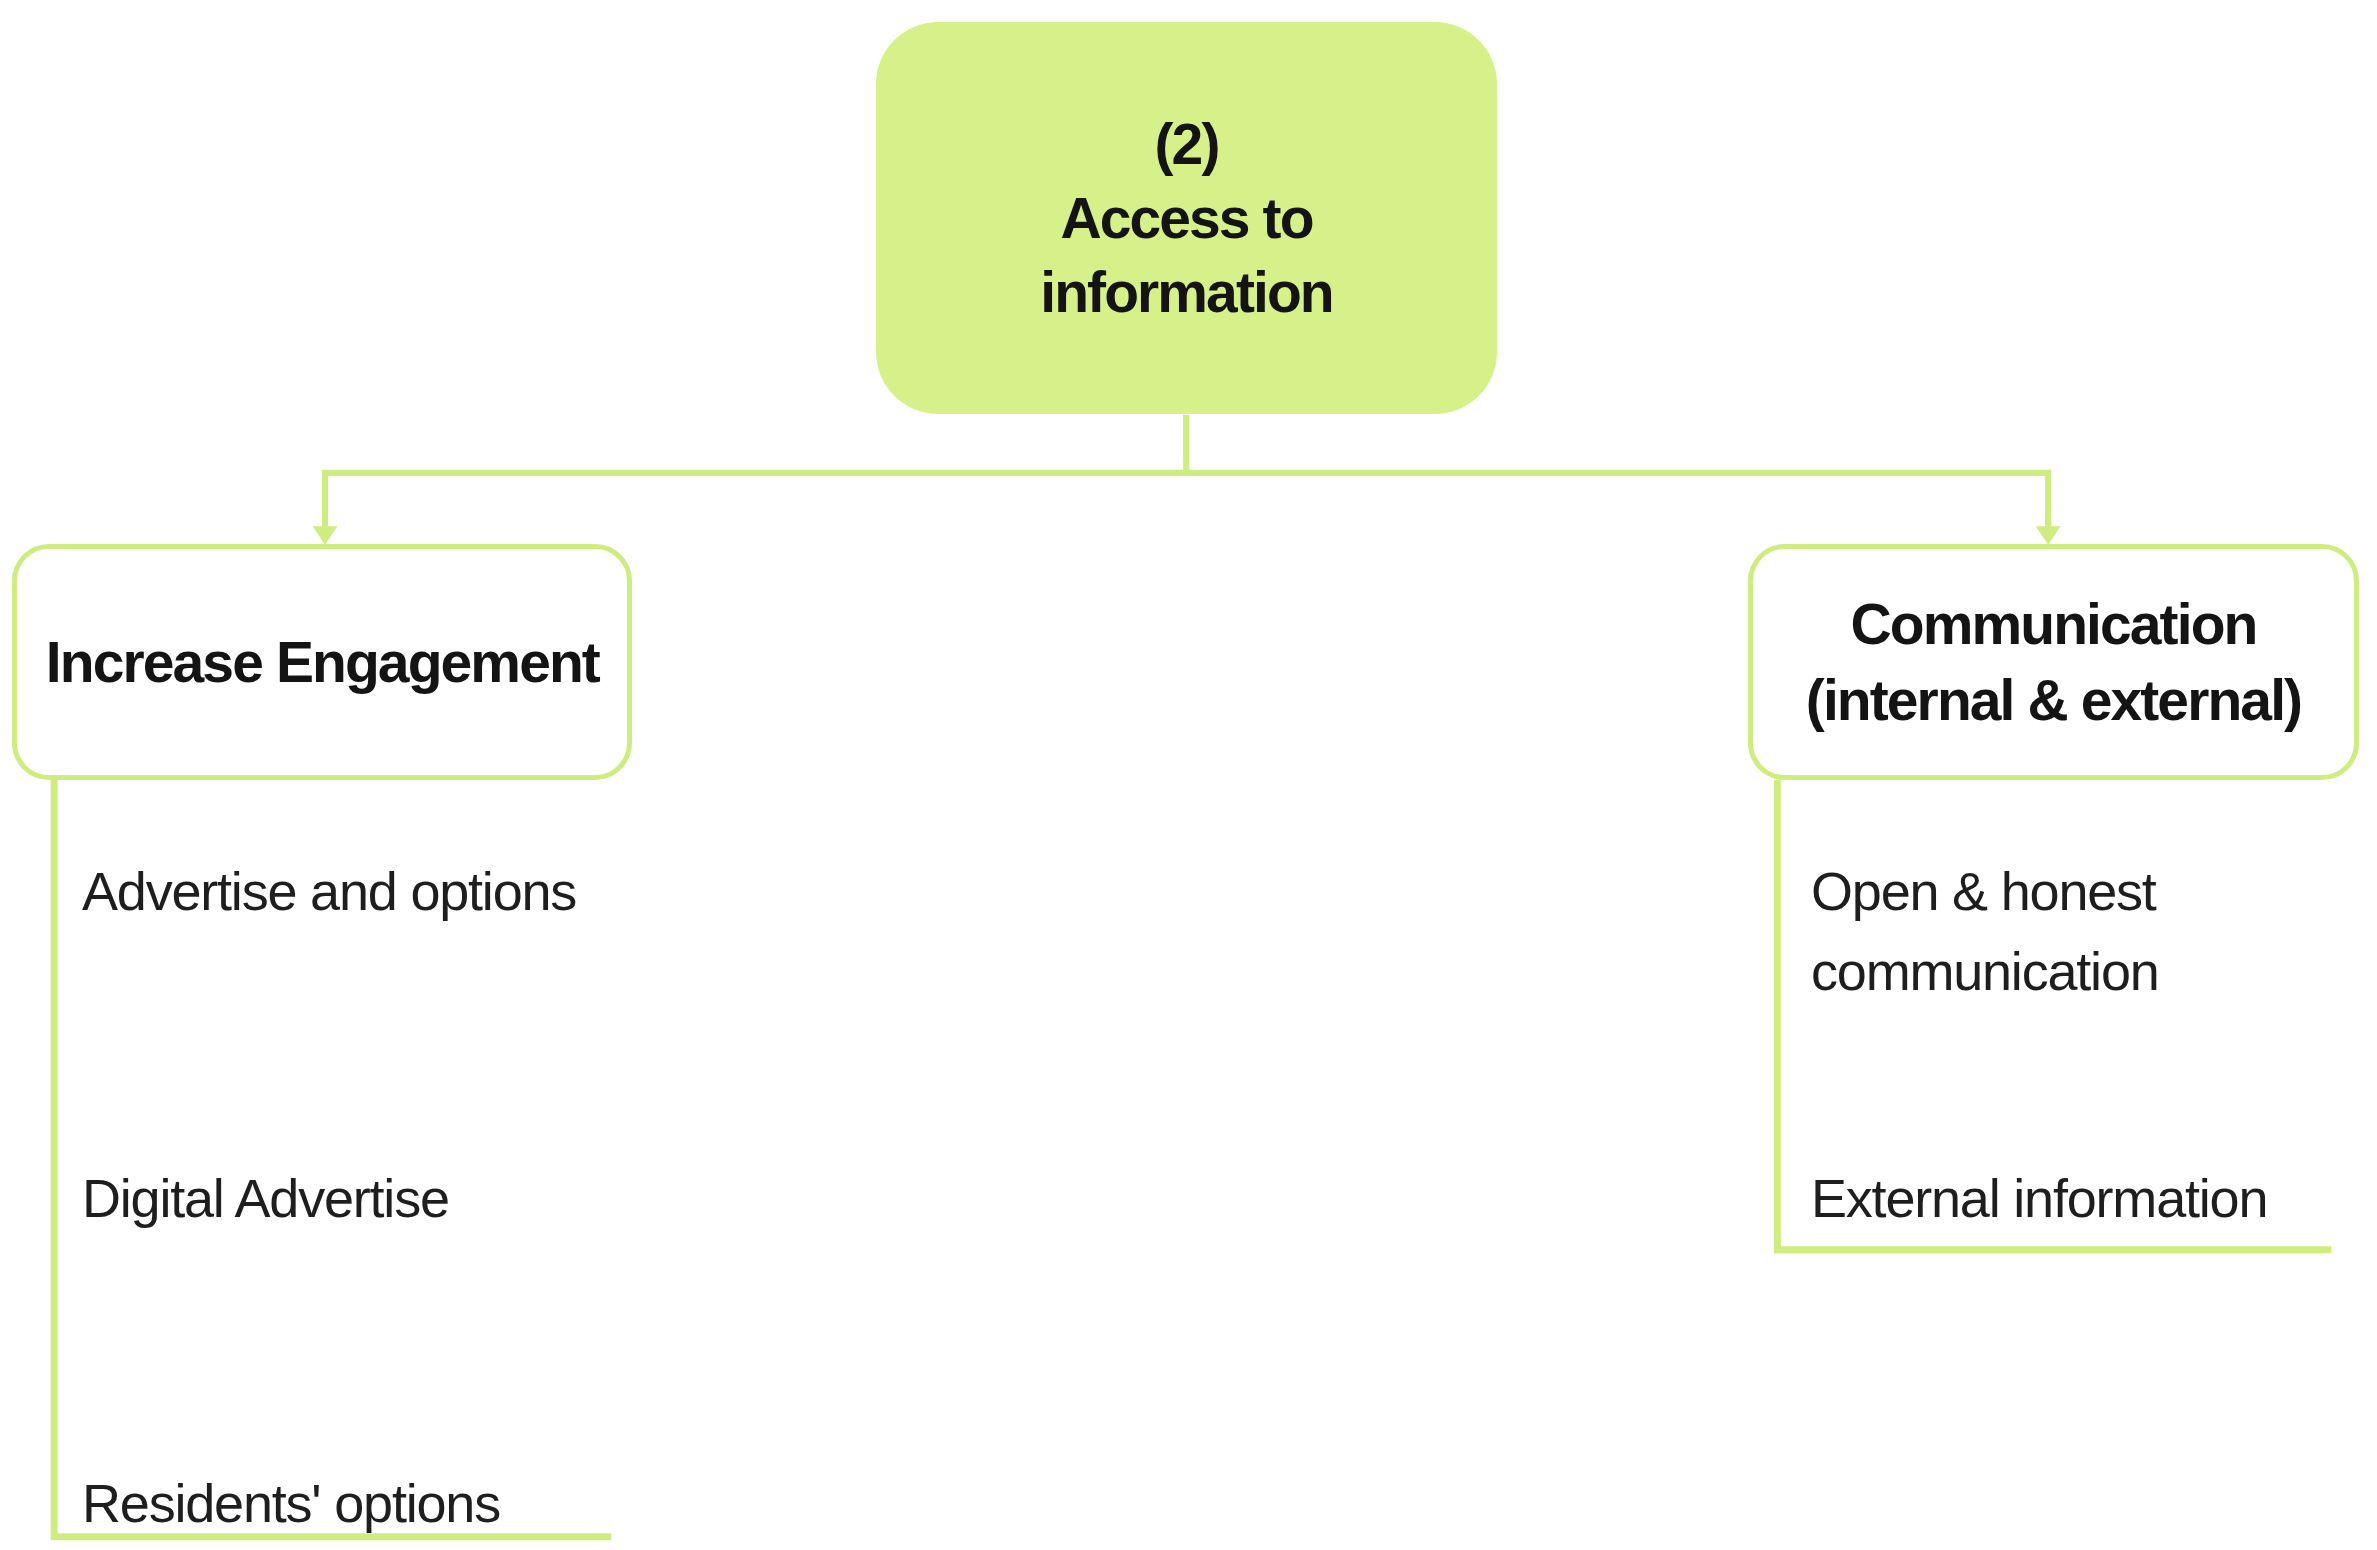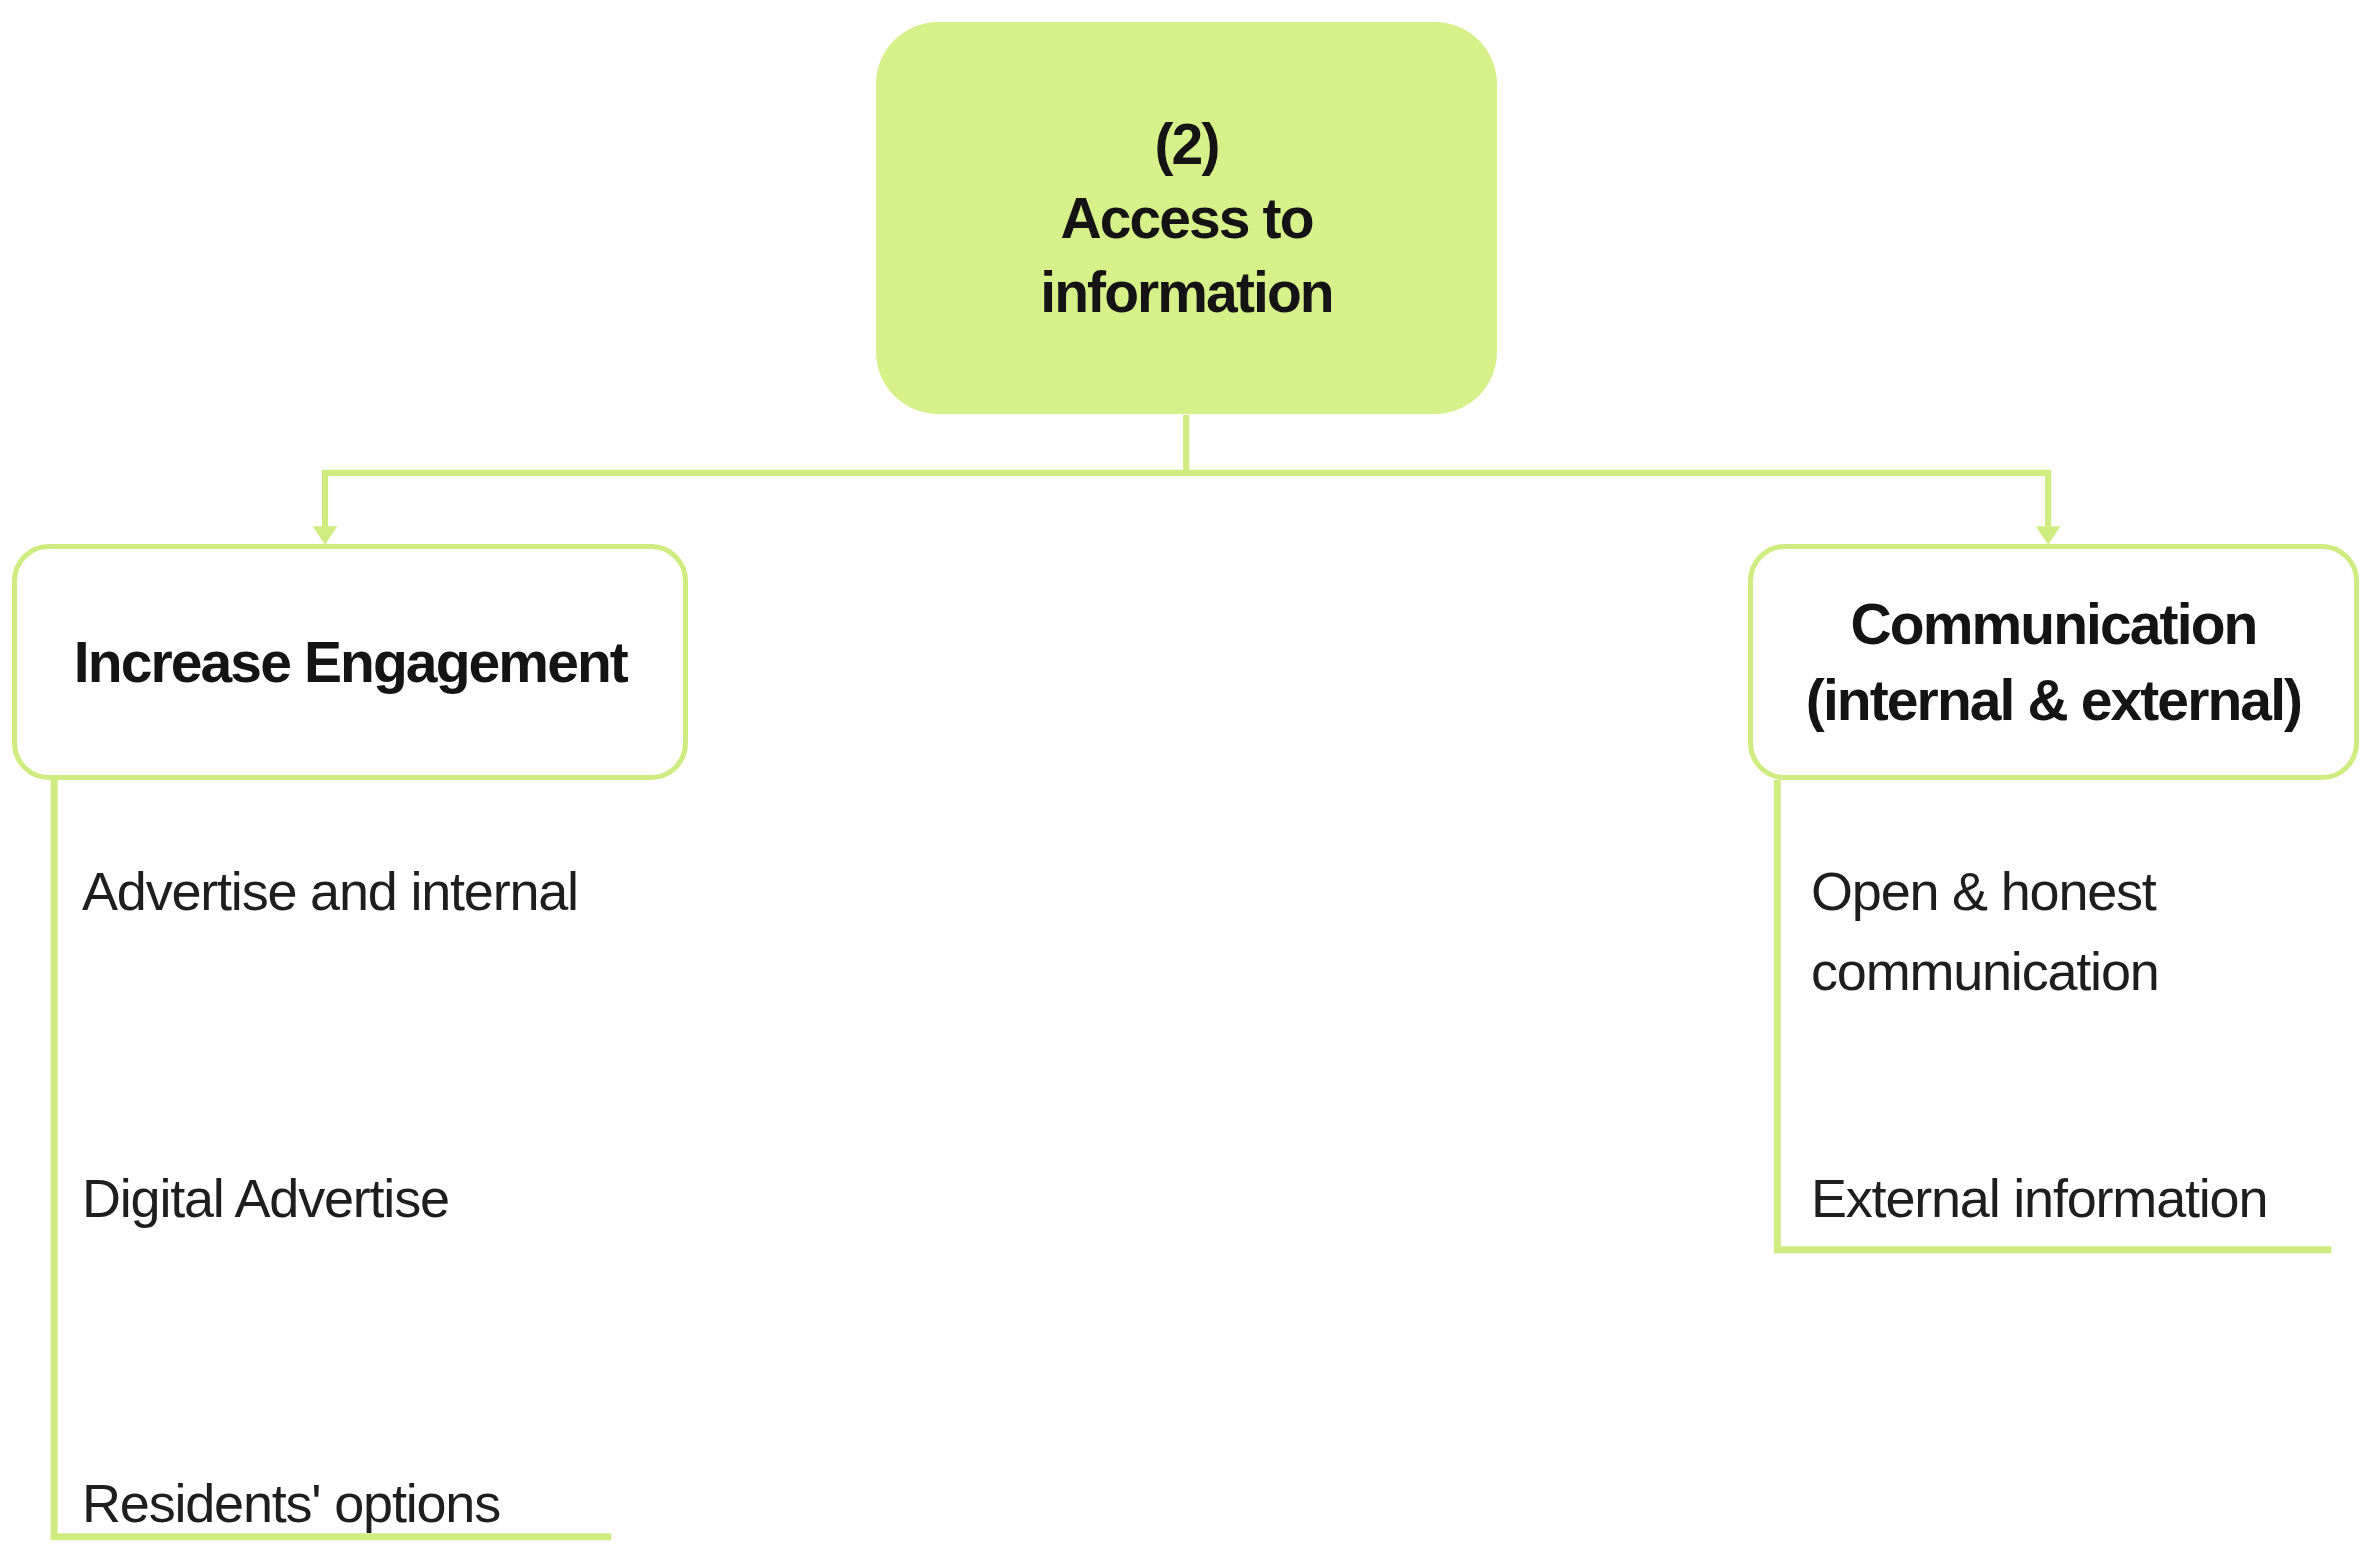--- a/index.html
+++ b/index.html
@@ -36,21 +36,21 @@
     background:var(--node-fill);
     border-radius:62px;
     font-size:57px;line-height:74px;
   }
   .node-child{
     background:#ffffff;
     border:5.4px solid var(--line);
     border-radius:37px;
     font-size:57px;line-height:76px;
   }
-  .node-left{left:12.4px;top:544px;width:676px;height:236px;}
+  .node-left{left:12.4px;top:544px;width:620px;height:236px;}
   .node-right{left:1748px;top:544px;width:611px;height:236px;}
   .leaf{
     position:absolute;
     color:var(--item-text);
     font-size:54px;line-height:80px;
     letter-spacing:-1.2px;
     white-space:pre-line;
   }
   .leaf-l{left:82px;}
   .leaf-r{left:1811px;}
@@ -87,21 +87,21 @@
 
   <div class="node node-child node-left">
     <span>Increase Engagement</span>
   </div>
 
   <div class="node node-child node-right">
     <span>Communication
 (internal &amp; external)</span>
   </div>
 
-  <div class="leaf leaf-l leaf-l0">Advertise and internal</div>
+  <div class="leaf leaf-l leaf-l0">Advertise and options</div>
   <div class="leaf leaf-l leaf-l1">Digital Advertise</div>
   <div class="leaf leaf-l leaf-l2">Residents' options</div>
 
   <div class="leaf leaf-r leaf-r0">Open &amp; honest
 communication</div>
   <div class="leaf leaf-r leaf-r1">External information</div>
 
 </div>
 
 

